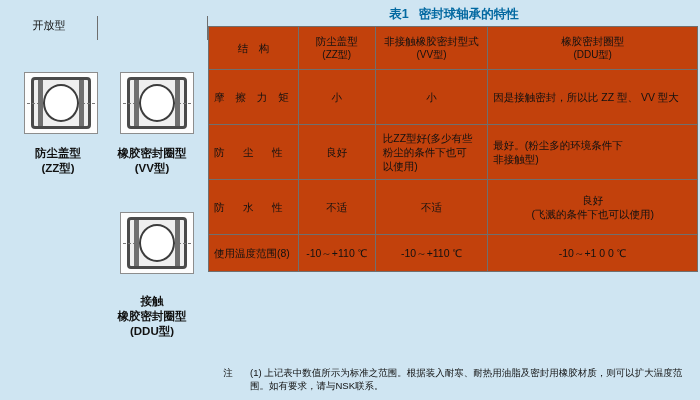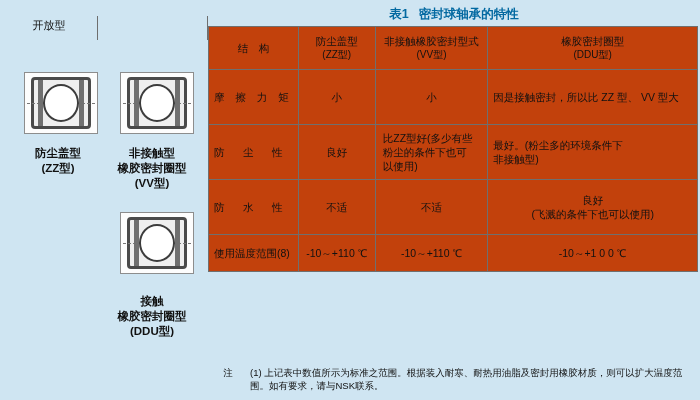--- a/index.html
+++ b/index.html
@@ -233,21 +233,20 @@
       <div class="seal seal-r"></div>
       <div class="ball"></div>
     </div>
 
     <div class="cap cap-1">
       <div>防尘盖型</div>
       <div>(ZZ型)</div>
     </div>
 
     <div class="cap cap-2">
-      <div>非接触型</div>
       <div>橡胶密封圈型</div>
       <div>(VV型)</div>
     </div>
 
     <div class="cap cap-3">
       <div>接触</div>
       <div>橡胶密封圈型</div>
       <div>(DDU型)</div>
     </div>
   </div>

